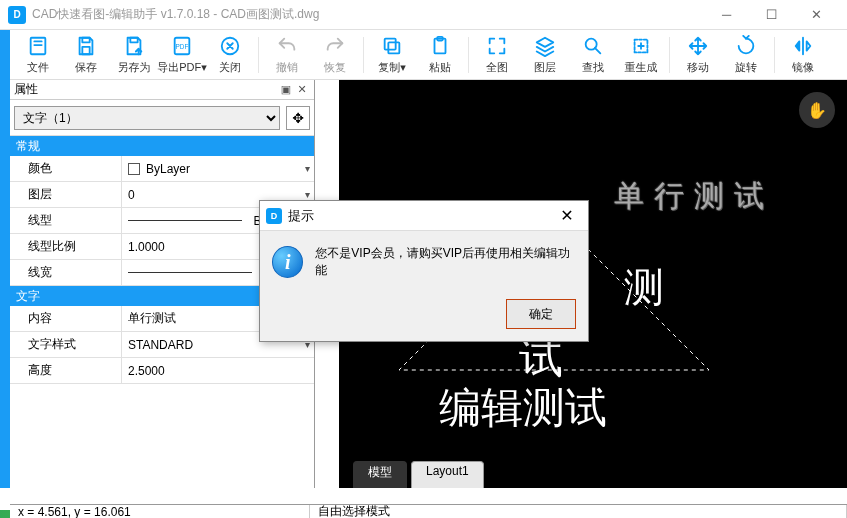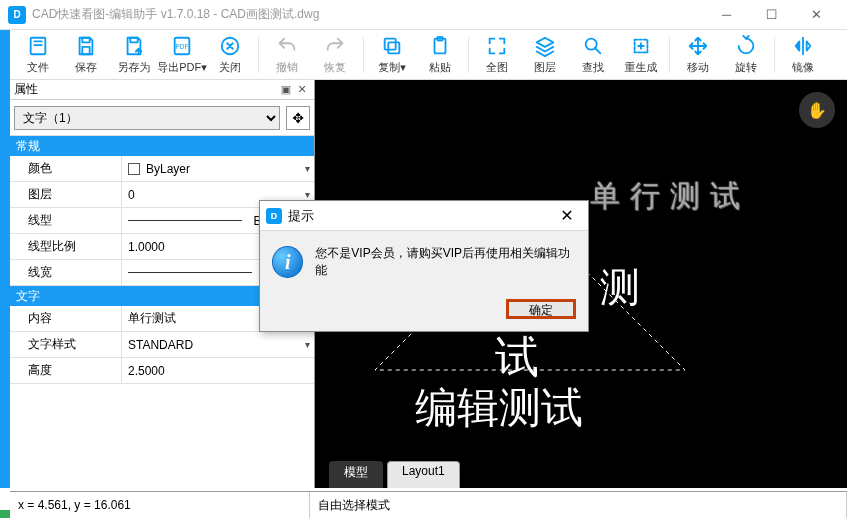--- a/index.html
+++ b/index.html
@@ -17,21 +17,21 @@
   
   .toolbar { height: 50px; background: #fff; display: flex; align-items: center; padding-left: 14px; border-bottom: 1px solid #ddd; }
   .toolbar .tb-item { display: flex; flex-direction: column; align-items: center; justify-content: center; width: 48px; height: 48px; cursor: pointer; color: #0a9cf5; gap: 2px; }
   .toolbar .tb-item.disabled { color: #bbb; }
   .toolbar .tb-item .icon { height: 24px; display: flex; align-items: center; justify-content: center; }
   .toolbar .tb-item .label { font-size: 11px; color: #333; white-space: nowrap; }
   .toolbar .tb-item.disabled .label { color: #999; }
   .toolbar .sep { width: 1px; height: 36px; background: #e5e5e5; margin: 0 4px; }
   
   
-  .main { position: absolute; left: 10px; top: 80px; right: 0; bottom: 30px; display: flex; }
+  .main { position: absolute; left: 10px; top: 80px; right: 0; bottom: 30px; display: flex; gap: 24px; }
   
   
   .prop-panel { width: 305px; background: #fff; border-right: 1px solid #999; display: flex; flex-direction: column; }
   .prop-header { height: 20px; background: #fff; border-bottom: 1px solid #ccc; display: flex; align-items: center; padding: 0 4px; font-size: 12px; }
   .prop-header .title { flex: 1; }
   .prop-header .hbtn { width: 16px; height: 16px; display: flex; align-items: center; justify-content: center; font-size: 11px; cursor: pointer; color: #555; }
   .prop-selector { height: 36px; display: flex; align-items: center; gap: 6px; padding: 6px 4px; border-bottom: 1px solid #ddd; }
   .prop-selector select { flex: 1; height: 24px; font-size: 12px; border: 1px solid #999; padding: 0 4px; }
   .prop-selector .pickbtn { width: 24px; height: 24px; border: 1px solid #999; display: flex; align-items: center; justify-content: center; cursor: pointer; font-size: 14px; }
   .group-header { height: 20px; background: #1a9cf5; color: #fff; font-size: 12px; padding: 2px 6px; }
@@ -45,34 +45,34 @@
   
   .canvas-area { flex: 1; background: #000; position: relative; overflow: hidden; }
   .canvas-area .bigtext { color: #fff; font-family: "KaiTi","SimSun",serif; position: absolute; white-space: nowrap; }
   .canvas-area .dashed-tri { position: absolute; }
   .canvas-area .handbtn { position: absolute; right: 12px; top: 12px; width: 36px; height: 36px; border-radius: 50%; background: #333; display:flex; align-items:center; justify-content:center; color:#fff; cursor:pointer; }
   .canvas-tabs { position: absolute; left: 14px; bottom: 0; display: flex; gap: 4px; }
   .canvas-tabs .ctab { height: 27px; padding: 2px 14px; background: #e8e8e8; border: 1px solid #999; border-bottom: none; border-radius: 4px 4px 0 0; font-size: 12px; cursor: pointer; }
   .canvas-tabs .ctab.active { background: #333; color: #fff; border-color: #333; }
   
   
-  .statusbar { position: absolute; left: 10px; right: 0; bottom: 0; height: 27px; background: #fff; border-top: 1px solid #999; display: flex; align-items: flex-end; font-size: 12px; }
+  .statusbar { position: absolute; left: 10px; right: 0; bottom: 0; height: 14px; background: #fff; border-top: 1px solid #999; display: flex; align-items: flex-end; font-size: 12px; }
   .statusbar .cell { padding: 0 8px; border-right: 1px solid #ccc; height: 100%; display: flex; align-items: center; }
   .statusbar .cell.c1 { width: 300px; }
   
   
   .modal { position: absolute; left: 259px; top: 200px; width: 330px; background: #f0f0f0; border: 1px solid #888; box-shadow: 2px 2px 8px rgba(0,0,0,.3); }
   .modal .m-title { height: 30px; background: #fff; display: flex; align-items: center; padding: 0 6px; border-bottom: 1px solid #ddd; font-size: 13px; }
   .modal .m-title .micon { width: 16px; height: 16px; background: #0a9cf5; border-radius: 3px; margin-right: 6px; display:flex;align-items:center;justify-content:center;color:#fff;font-size:9px;font-weight:bold; }
   .modal .m-title .mt { flex: 1; }
   .modal .m-title .mclose { width: 30px; text-align: center; cursor: pointer; font-size: 16px; }
   .modal .m-body { padding: 14px 12px; display: flex; align-items: center; gap: 12px; font-size: 12px; }
   .modal .m-body .infoicon { width: 32px; height: 32px; border-radius: 50%; background: radial-gradient(circle at 30% 30%, #6cf, #0066cc); display: flex; align-items: center; justify-content: center; color: #fff; font-family: Georgia,serif; font-style: italic; font-size: 20px; font-weight: bold; border: 1px solid #1166bb; }
   .modal .m-foot { padding: 6px 12px 12px; display: flex; justify-content: flex-end; }
-  .modal .m-foot button { width: 70px; height: 20px; background: #e8e8e8; border: 3px solid #c2410c; font-size: 12px; cursor: pointer; }
+  .modal .m-foot button { width: 70px; height: 30px; background: #e8e8e8; border: 1px solid #c2410c; font-size: 12px; cursor: pointer; }
   
   
   .desktop-bottom { position: absolute; left: 0; bottom: 0; width: 100%; height: 8px; background: linear-gradient(90deg,#3a5 0%, #5c3 20%, #8b4 40%, #4a4 60%, #5b5 80%, #393 100%); z-index: -1; }
 </style>
 </head>
 <body>
 
 <div class="titlebar">
   <div class="app-icon">D</div>
   <div class="title">CAD快速看图-编辑助手 v1.7.0.18 - CAD画图测试.dwg</div>

